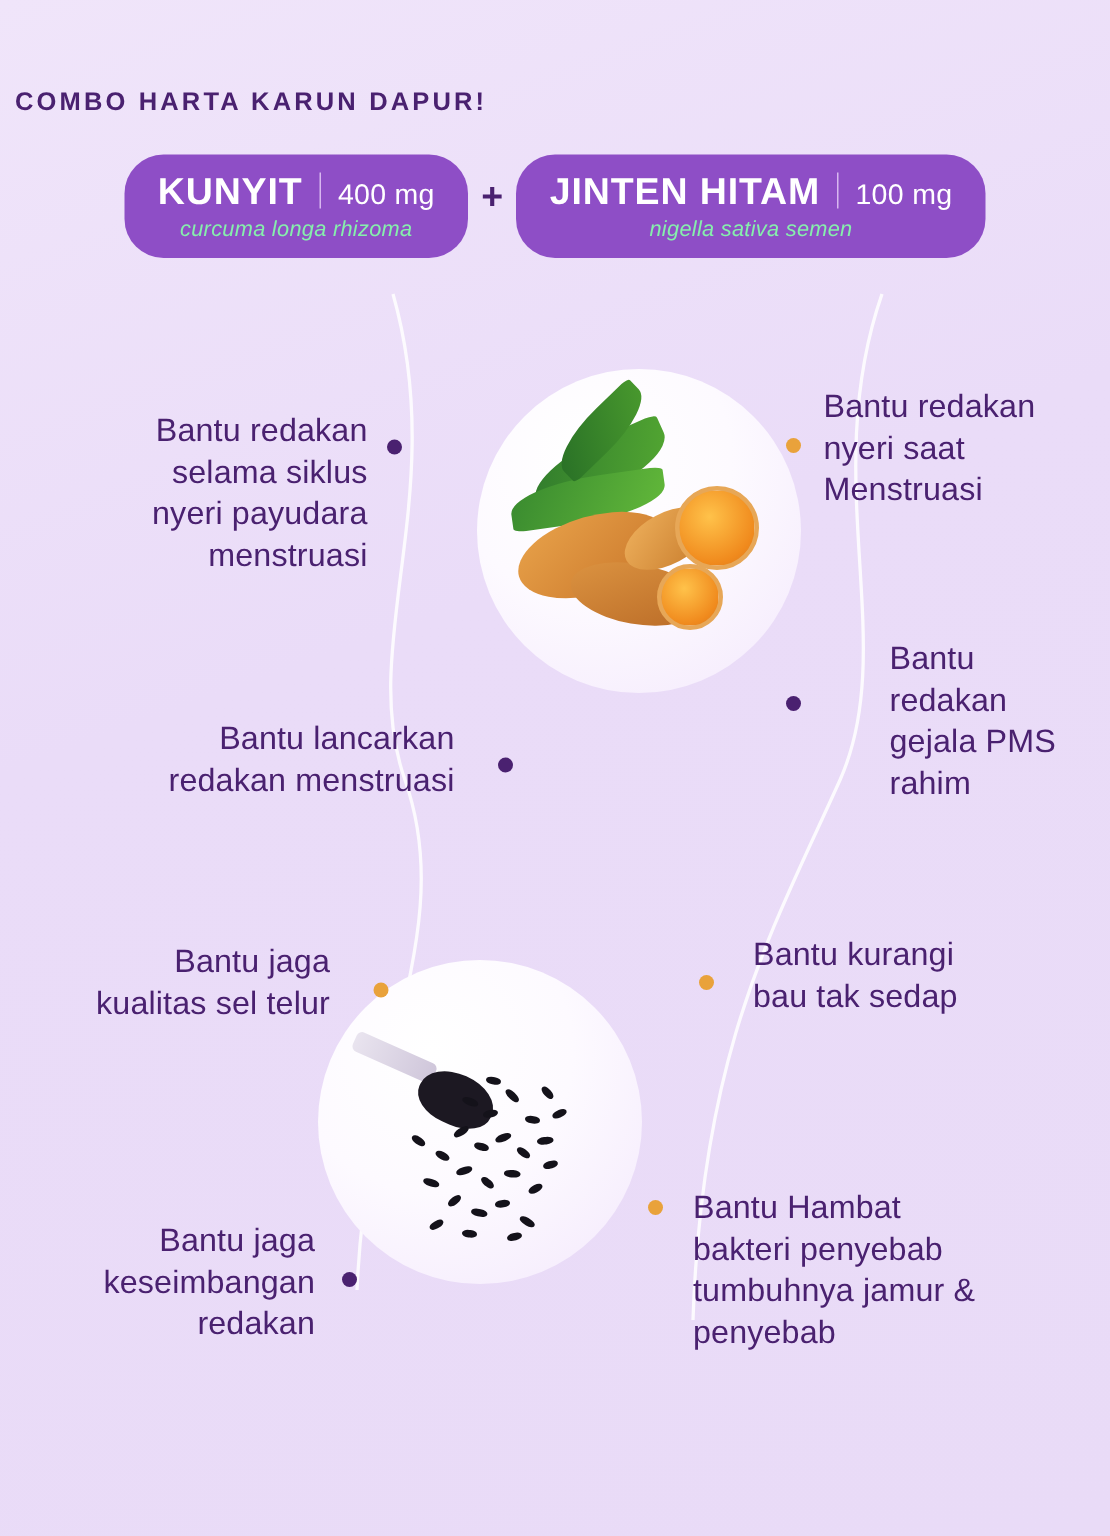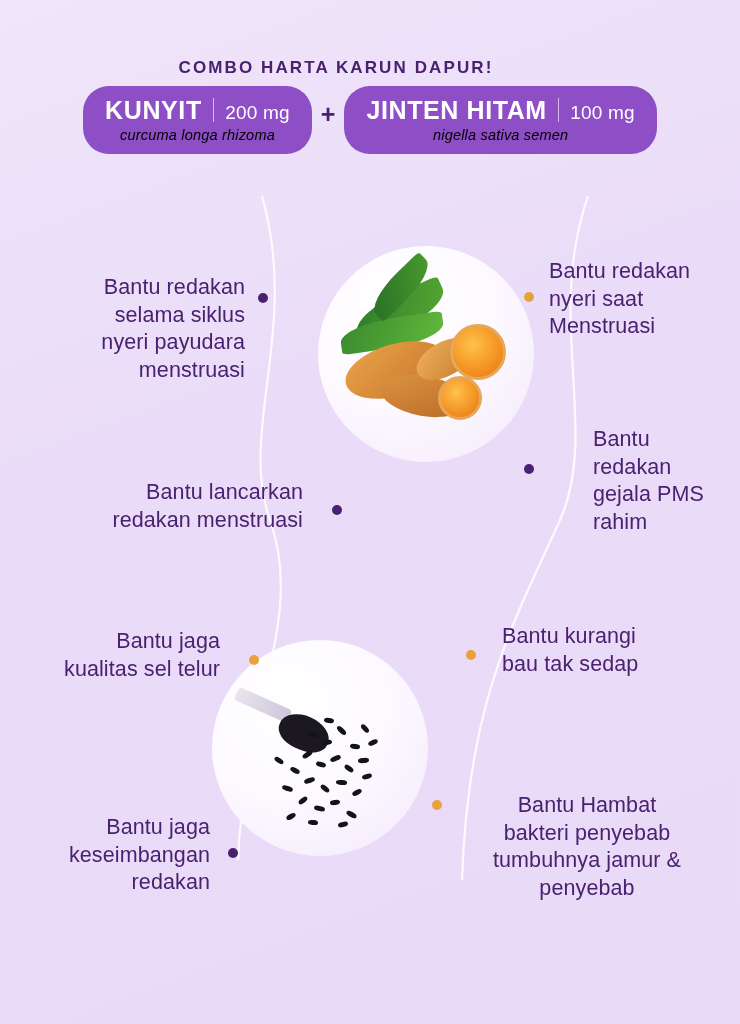--- a/index.html
+++ b/index.html
@@ -21,30 +21,30 @@
     background: linear-gradient(160deg, #f0e5fa 0%, #eadcf8 40%, #e9dbf7 100%);
     overflow: hidden;
   }
 
   
   .headline {
     position: absolute;
     top: 58px;
     left: 0;
     width: 672px;
-    text-align: center;
     font-size: 17px;
     font-weight: bold;
     letter-spacing: 2.1px;
     color: #4a2170;
+    padding-left: 10px;
   }
 
   .pill-row {
     position: absolute;
-    top: 86px;
+    top: 103px;
     left: 0;
     width: 740px;
     display: flex;
     align-items: flex-start;
     justify-content: center;
   }
   .pill {
     background: #8e4ec6;
     border-radius: 26px;
     color: #ffffff;
@@ -72,21 +72,21 @@
     transform: translateY(3px);
   }
   .pill-dose {
     font-size: 19px;
     font-weight: normal;
     letter-spacing: 0.2px;
   }
   .pill-latin {
     font-size: 14.5px;
     font-style: italic;
-    color: #000000;
+    color: #86efac;
     margin-top: 2px;
     letter-spacing: 0.2px;
   }
   .plus {
     color: #4a2170;
     font-size: 25px;
     font-weight: bold;
     margin: 0 9px;
     align-self: center;
     transform: translateY(-6px);
@@ -182,21 +182,21 @@
 
 <div class="page">
 
   <div class="headline">COMBO HARTA KARUN DAPUR!</div>
 
   <div class="pill-row">
     <div class="pill">
       <div class="pill-main">
         <span class="pill-name">KUNYIT</span>
         <span class="pill-sep"></span>
-        <span class="pill-dose">200 mg</span>
+        <span class="pill-dose">400 mg</span>
       </div>
       <div class="pill-latin">curcuma longa rhizoma</div>
     </div>
 
     <div class="plus">+</div>
 
     <div class="pill">
       <div class="pill-main">
         <span class="pill-name">JINTEN HITAM</span>
         <span class="pill-sep"></span>
@@ -298,21 +298,21 @@
     <div>rahim</div>
   </div>
   <div class="dot purple" style="left:524px; top:464px;"></div>
 
   <div class="benefit right" style="left:502px; top:623px; width:205px;">
     <div>Bantu kurangi</div>
     <div>bau tak sedap</div>
   </div>
   <div class="dot orange" style="left:466px; top:650px;"></div>
 
-  <div class="benefit right" style="left:462px; top:792px; width:250px;text-align:center;">
+  <div class="benefit right" style="left:462px; top:792px; width:250px;">
     <div>Bantu Hambat</div>
     <div>bakteri penyebab</div>
     <div>tumbuhnya jamur &amp;</div>
     <div>penyebab</div>
   </div>
   <div class="dot orange" style="left:432px; top:800px;"></div>
 
 </div>
 
 </body></html>

